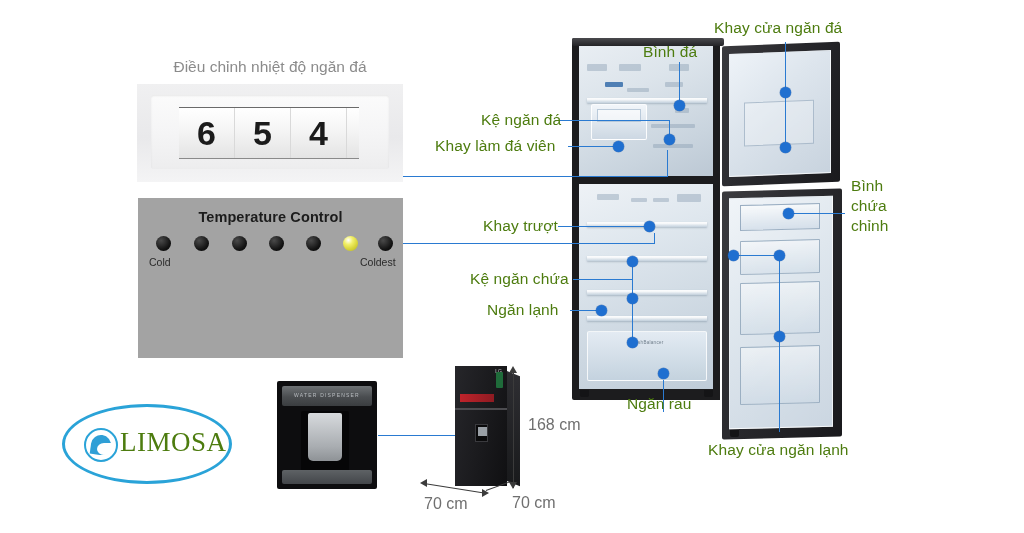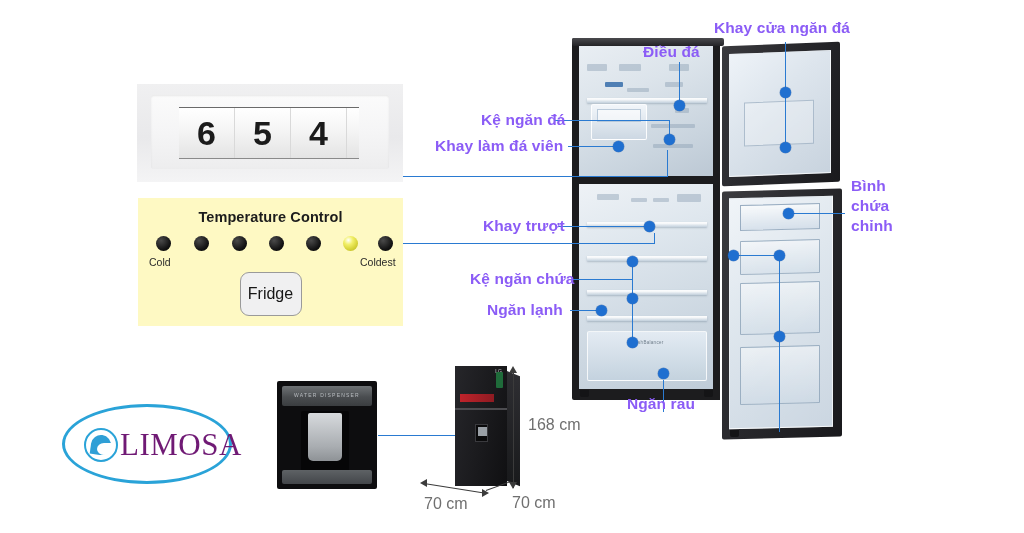--- a/index.html
+++ b/index.html
@@ -7,23 +7,23 @@
     width: 1024px; height: 533px;
     background: #ffffff;
     font-family: "Liberation Sans", sans-serif;
     overflow: hidden;
   }
   #stage { position: relative; width: 1024px; height: 533px; background:#fff; }
 
   
   .callout {
     position: absolute;
-    color: #8b5cf6;
+    color: #4d7c0f;
     font-size: 15.5px;
-    font-weight: 700;
+    font-weight: 400;
     line-height: 1.25;
     white-space: pre;
     letter-spacing: .1px;
   }
   .callout.multi { white-space: normal; }
 
   
   .lead { position: absolute; background: #2a7ad1; }
   .lead.h { height: 1.4px; }
   .lead.v { width: 1.4px; }
@@ -58,22 +58,22 @@
     flex: 0 0 56px;
     text-align:center;
     font-family:"Liberation Sans", sans-serif;
     font-size: 34px; font-weight: 700; color:#1b1b1b;
     border-right:1px solid #d9d9d9;
     background: linear-gradient(180deg,#ffffff 0%,#f6f6f6 40%,#e4e4e4 100%);
     line-height: 50px; height: 50px;
   }
 
   .temp-panel {
-    left:138px; top:198px; width:265px; height:128px;
-    background:#fef9c3;
+    left:138px; top:198px; width:265px; height:160px;
+    background:#a3a3a3;
   }
   .temp-title {
     position:absolute; left:0; right:0; top:11px;
     text-align:center; font-size:14.5px; font-weight:700; color:#1c1c1c;
     letter-spacing:.1px;
   }
   .leds { position:absolute; left:0; right:0; top:38px; height:22px; }
   .led {
     position:absolute; width:15px; height:15px; border-radius:50%;
     background: radial-gradient(circle at 34% 30%, #4a4a4a 0%, #141414 62%, #000 100%);
@@ -261,41 +261,42 @@
 
   
   #logo { position:absolute; left:62px; top:404px; width:170px; height:80px; }
   .logo-ell {
     position:absolute; left:0; top:0; width:170px; height:80px;
     border:3px solid #2aa3d8; border-radius:50%;
   }
   .logo-text {
     position:absolute; left:58px; top:23px;
     font-family:"Liberation Serif", serif;
-    font-size:31px; color:#701a75; letter-spacing:.5px; font-weight:400;
+    font-size:27px; color:#4d7c0f; letter-spacing:.5px; font-weight:400;
   }
   .logo-mark {
     position:absolute; left:22px; top:24px; width:34px; height:34px;
     border:2.4px solid #2aa3d8; border-radius:50%;
   }
   .logo-mark:before {
     content:""; position:absolute; left:5px; top:5px; width:20px; height:20px;
     border-radius:50% 50% 50% 0; background:#2f9fd6;
     transform: rotate(8deg);
   }
   .logo-mark:after {
     content:""; position:absolute; left:11px; top:13px; width:14px; height:12px;
     border-radius:50% 0 50% 50%; background:#ffffff;
   }
 </style>
 </head>
 <body>
 
 <div id="stage">
 
+  <div class="panel-caption" style="left:137px; top:58px; width:266px;">Điều chỉnh nhiệt độ ngăn đá</div>
 
   <div class="panel dial-panel">
     <div class="dial-inner">
       <div class="dial-window">
         <div class="dial-num">6</div>
         <div class="dial-num">5</div>
         <div class="dial-num">4</div>
         <div class="dial-num">3</div>
       </div>
     </div>
@@ -310,21 +311,20 @@
       <div class="led" style="left:94px;"></div>
       <div class="led" style="left:131px;"></div>
       <div class="led" style="left:168px;"></div>
       <div class="led on" style="left:205px;"></div>
       <div class="led" style="left:240px;"></div>
 
       <div class="led-label" style="left:11px;">Cold</div>
       <div class="led-label" style="left:222px;">Coldest</div>
     </div>
 
-    <div class="fridge-btn">Fridge</div>
   </div>
 
 
   <div id="fridge">
 
     <div class="cab-outer"></div>
     <div class="cab-top-edge"></div>
 
     <div class="freezer-cav">
       <div class="fz-chip" style="left:8px;  top:18px; width:20px; height:7px;"></div>
@@ -413,40 +413,41 @@
 
   <div class="lead h" style="left:790px; top:213px; width:55px;"></div>
   <div class="dot" style="left:783px; top:208px;"></div>
 
   <div class="lead h" style="left:733px; top:255px; width:47px;"></div>
   <div class="lead v" style="left:779px; top:255px; height:177px;"></div>
   <div class="dot" style="left:728px; top:250px;"></div>
   <div class="dot" style="left:774px; top:250px;"></div>
   <div class="dot" style="left:774px; top:331px;"></div>
 
-  <div class="callout" style="left:643px; top:42px;">Điều đá</div>
+  <div class="callout" style="left:643px; top:42px;">Bình đá</div>
 
   <div class="callout" style="left:714px; top:18px;">Khay cửa ngăn đá</div>
 
   <div class="callout" style="left:481px; top:110px;">Kệ ngăn đá</div>
 
   <div class="callout" style="left:435px; top:136px;">Khay làm đá viên</div>
 
   <div class="callout" style="left:483px; top:216px;">Khay trượt</div>
 
   <div class="callout" style="left:470px; top:269px;">Kệ ngăn chứa</div>
 
   <div class="callout" style="left:487px; top:300px;">Ngăn lạnh</div>
 
   <div class="callout" style="left:627px; top:394px;">Ngăn rau</div>
 
   <div class="callout multi" style="left:851px; top:176px; width:60px; line-height:1.28;">Bình
 chứa
 chỉnh</div>
 
+  <div class="callout" style="left:708px; top:440px;">Khay cửa ngăn lạnh</div>
 
   <div id="dispenser">
     <div class="disp-top">
       <div class="disp-top-text">WATER DISPENSER</div>
     </div>
     <div class="disp-recess"></div>
     <div class="disp-paddle"></div>
     <div class="disp-drip"></div>
   </div>
 

